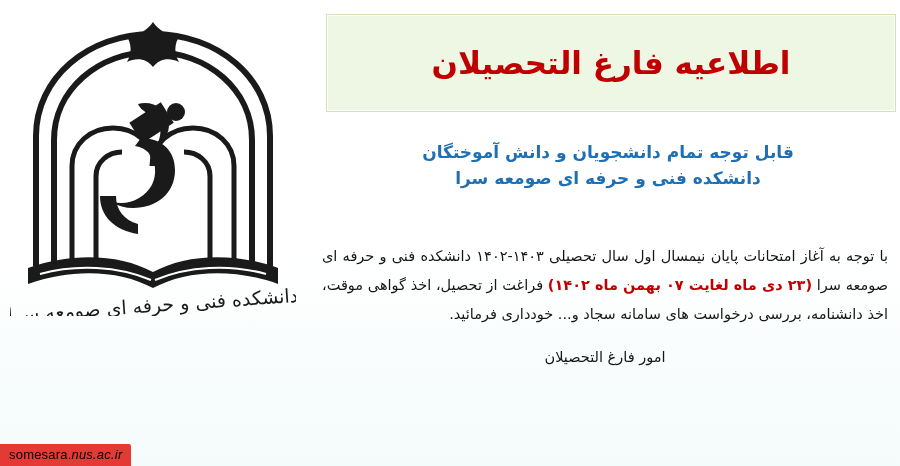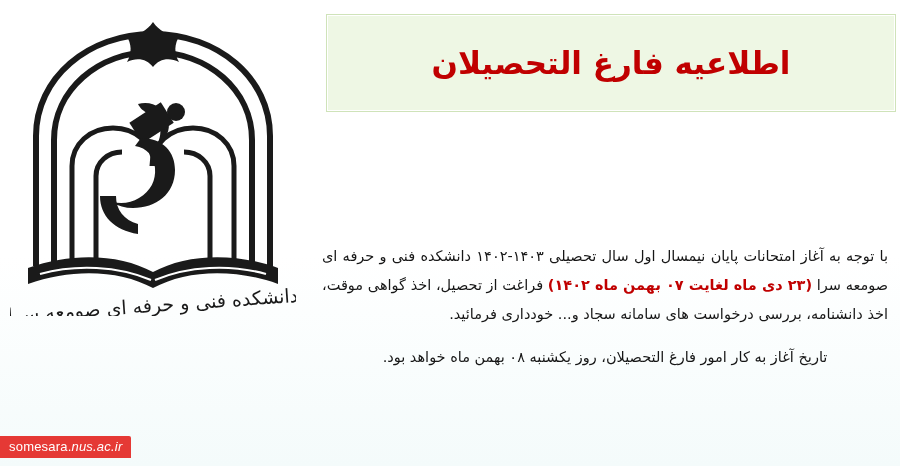--- a/index.html
+++ b/index.html
@@ -101,23 +101,23 @@
     text-align: center;
   }
   .p2 { margin-top: 4px; }
   .p3 { margin-bottom: 10px; }
   .p4 { margin-bottom: 0; }
 
   
   .url-badge {
     position: absolute;
     left: 0;
-    bottom: 8px;
+    bottom: 0;
     background: #e53935;
-    color: #ffffff;
+    color: #000000;
     font-family: "Liberation Sans", sans-serif;
     font-size: 13px;
     padding: 3px 9px 4px 9px;
     direction: ltr;
     letter-spacing: 0.2px;
     border-top-right-radius: 2px;
   }
   .url-badge .dom { font-style: italic; }
 </style>
 </head>
@@ -161,23 +161,27 @@
 
         <text x="143" y="296" text-anchor="middle" font-family="DejaVu Sans, sans-serif" font-size="19" fill="#1a1a1a" transform="rotate(-4 143 292)">دانشکده فنی و حرفه ای صومعه سرا</text>
       </svg>
     </div>
   </div>
 
   <div class="title-banner">
     <div class="title-text">اطلاعیه فارغ التحصیلان</div>
   </div>
 
+  <div class="subtitle">
+    <span class="ln">قابل توجه تمام دانشجویان و دانش آموختگان</span>
+    <span class="ln">دانشکده فنی و حرفه ای صومعه سرا</span>
+  </div>
 
   <div class="body-block">
     <p class="p1"><span>با توجه به آغاز امتحانات پایان نیمسال اول سال تحصیلی ۱۴۰۳-۱۴۰۲ دانشکده فنی و حرفه ای صومعه سرا </span><span class="hl">(۲۳ دی ماه لغایت ۰۷ بهمن ماه ۱۴۰۲)</span><span> فراغت از تحصیل، اخذ گواهی موقت، اخذ دانشنامه، بررسی درخواست های سامانه سجاد و... خودداری فرمائید.</span></p>
-    <p class="p2">تاریخ آغاز به کار امور فارغ التحصیلان، روز یکشنبه ۰۸ بهمن ماه خواهد بود.</p>
+    <p class="p4">امور فارغ التحصیلان</p>
   </div>
 
   <div class="url-badge">
     <span>somesara.</span><span class="dom">nus.ac.ir</span>
   </div>
 
 </div>
 
 </body></html>

